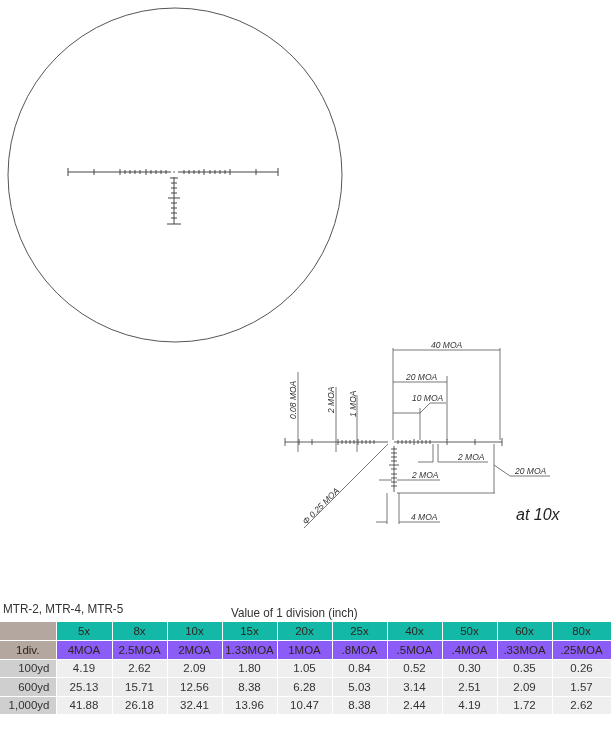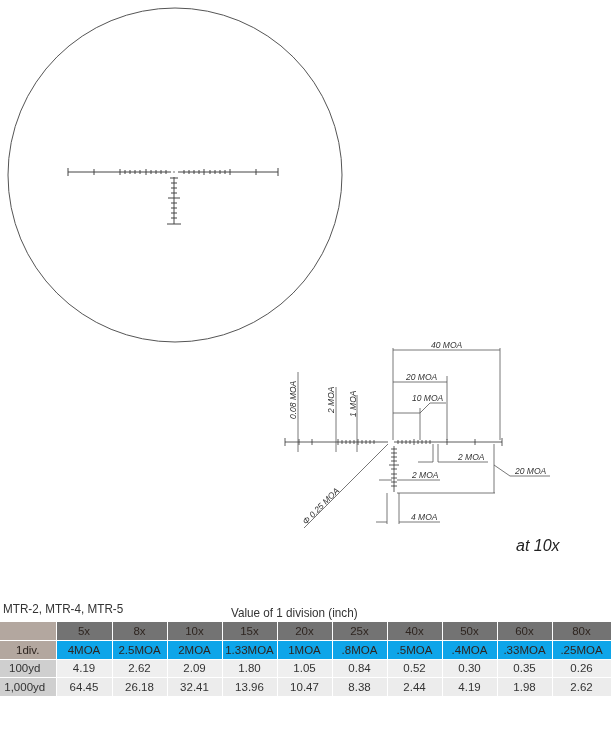--- a/index.html
+++ b/index.html
@@ -1,28 +1,28 @@
 <!DOCTYPE html>
 <html><head>
 <meta charset="utf-8">
 <style>
   * { box-sizing: border-box; margin: 0; padding: 0; }
   html, body { width: 611px; height: 751px; background: #ffffff; overflow: hidden; }
   body { position: relative; font-family: "Liberation Sans", sans-serif; color: #2a2a2a; }
   .scope-view { position: absolute; left: 0; top: 0; width: 611px; height: 345px; }
   .dimension-diagram { position: absolute; left: 270px; top: 335px; width: 341px; height: 225px; }
   .svg-label { font-family: "Liberation Sans", sans-serif; font-style: italic; font-size: 8.5px; fill: #333; }
-  .magnification-caption { position: absolute; left: 516px; top: 537px; font-size: 16px; font-style: italic; color: #222; }
+  .magnification-caption { position: absolute; left: 516px; top: 506px; font-size: 16px; font-style: italic; color: #222; }
   .table-title { position: absolute; left: 3px; top: 601px; font-size: 13px; color: #333; transform: scaleX(0.9); transform-origin: left; }
   .table-subtitle { position: absolute; left: 231px; top: 605px; font-size: 13px; color: #333; transform: scaleX(0.9); transform-origin: left; }
   .division-table { position: absolute; left: 0; top: 622px; width: 611px; border-collapse: collapse; font-size: 11.5px; table-layout: fixed; }
   .division-table td { height: 18.5px; text-align: center; border-right: 1px solid #fff; border-bottom: 1px solid #fff; padding: 0; white-space: nowrap; }
-  .division-table tr.mag-row td { background: #737373; color: #2e2520; }
-  .division-table tr.moa-row td { background: #0ea5e9; color: #2e2520; }
-  .division-table td.row-head { background: #cfcfcf; padding-right: 6px; color: #333; }
+  .division-table tr.mag-row td { background: #14b8a6; color: #2e2520; }
+  .division-table tr.moa-row td { background: #8b5cf6; color: #2e2520; }
+  .division-table td.row-head { background: #cfcfcf; text-align: right; padding-right: 6px; color: #333; }
   .division-table tr.mag-row td.row-head, .division-table tr.moa-row td.row-head { background: #b3a79f; text-align: center; padding-right: 0; }
   .division-table td.cell { background: #ececec; color: #333; }
   .division-table tr:nth-child(odd) td.cell { background: #efefef; }
 </style>
 </head>
 <body>
 
 <svg class="scope-view" viewBox="0 0 611 345" width="611" height="345">
   <circle cx="175" cy="175" r="167" fill="none" stroke="#555" stroke-width="1"></circle>
   <g stroke="#444" stroke-width="1">
@@ -216,26 +216,39 @@
     <td class="cell">2.09</td>
     <td class="cell">1.80</td>
     <td class="cell">1.05</td>
     <td class="cell">0.84</td>
     <td class="cell">0.52</td>
     <td class="cell">0.30</td>
     <td class="cell">0.35</td>
     <td class="cell">0.26</td>
   </tr>
   <tr>
+    <td class="row-head">600yd</td>
+    <td class="cell">25.13</td>
+    <td class="cell">15.71</td>
+    <td class="cell">12.56</td>
+    <td class="cell">8.38</td>
+    <td class="cell">6.28</td>
+    <td class="cell">5.03</td>
+    <td class="cell">3.14</td>
+    <td class="cell">2.51</td>
+    <td class="cell">2.09</td>
+    <td class="cell">1.57</td>
+  </tr>
+  <tr>
     <td class="row-head">1,000yd</td>
-    <td class="cell">64.45</td>
+    <td class="cell">41.88</td>
     <td class="cell">26.18</td>
     <td class="cell">32.41</td>
     <td class="cell">13.96</td>
     <td class="cell">10.47</td>
     <td class="cell">8.38</td>
     <td class="cell">2.44</td>
     <td class="cell">4.19</td>
-    <td class="cell">1.98</td>
+    <td class="cell">1.72</td>
     <td class="cell">2.62</td>
   </tr>
 </tbody>
   </table>
 
 </body></html>

